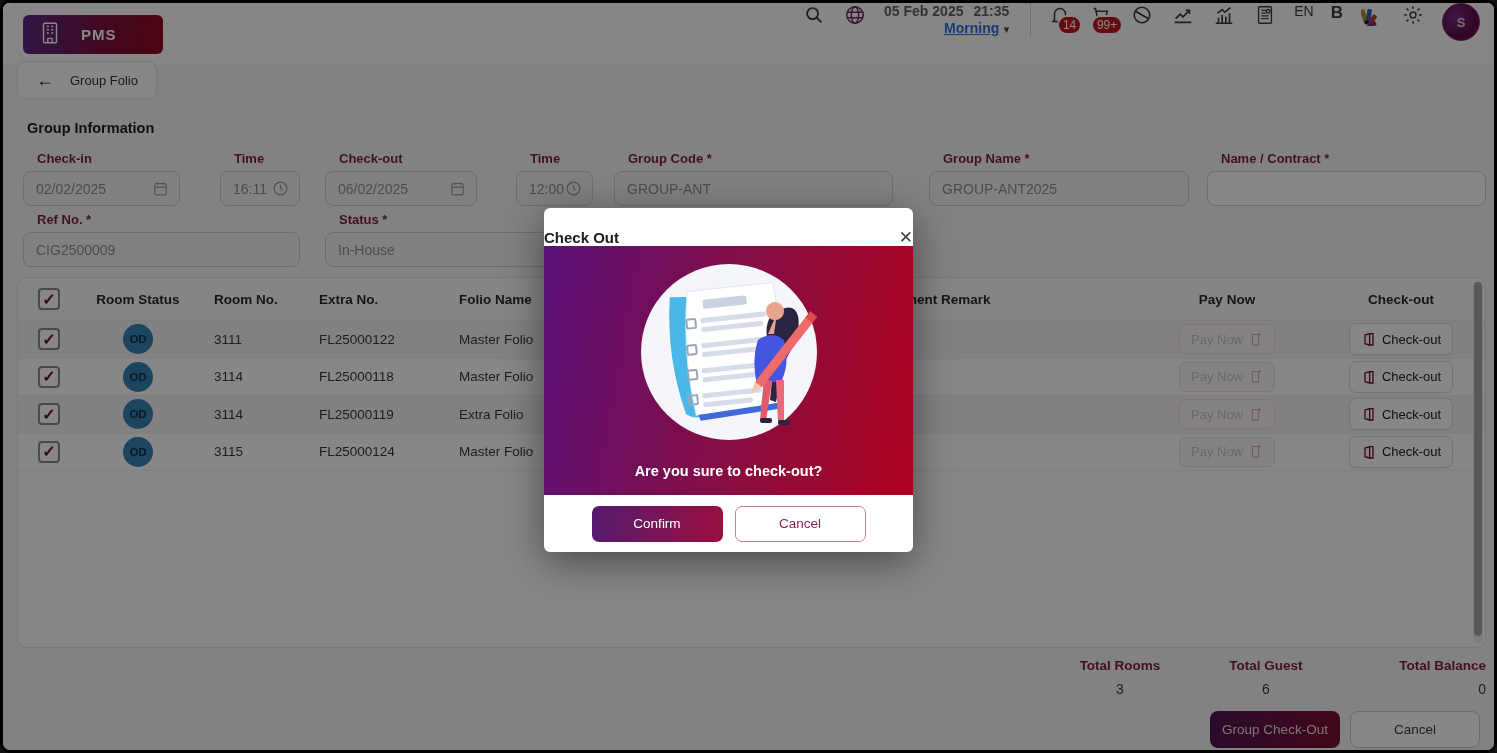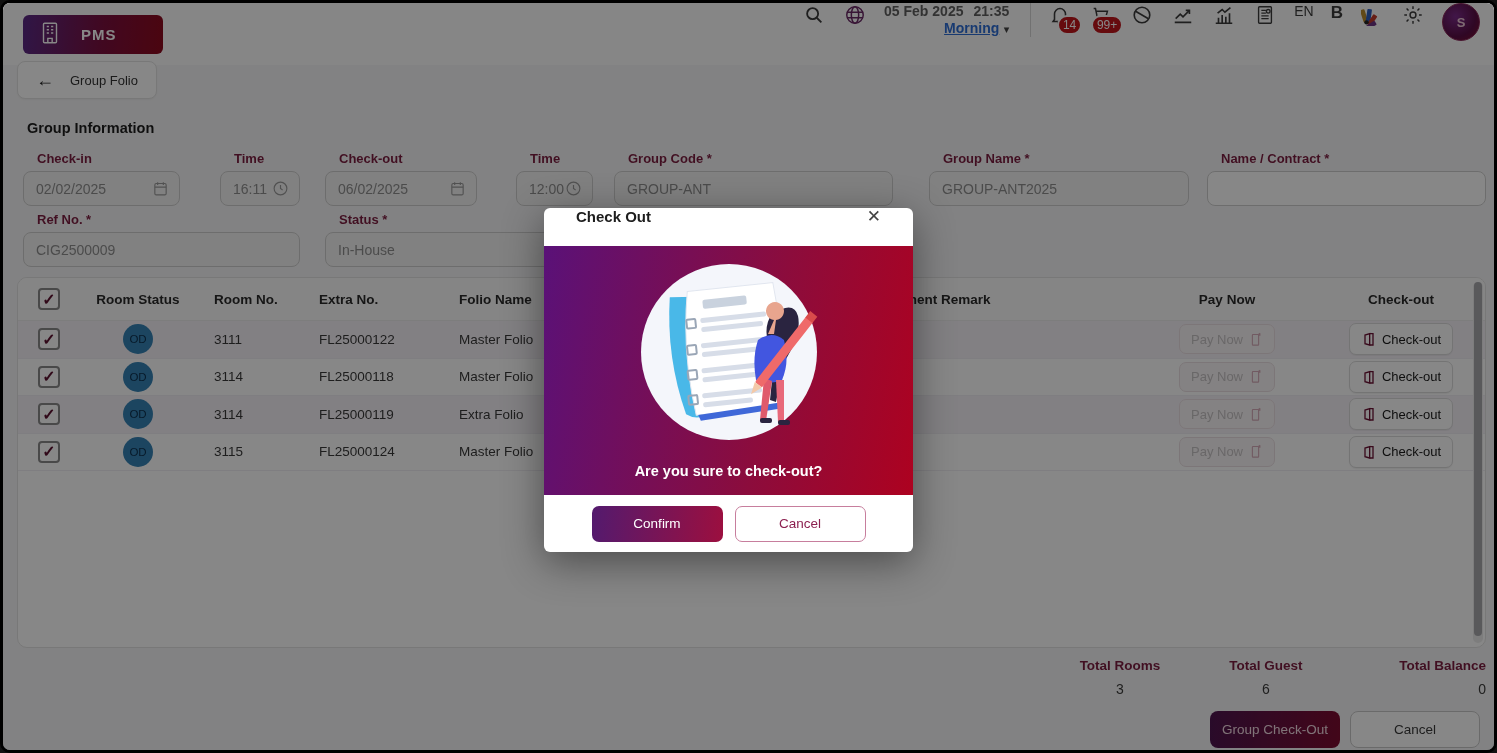--- a/index.html
+++ b/index.html
@@ -46,37 +46,37 @@
   .tscroll { position:absolute; top:4px; bottom:4px; right:2px; width:10px; border-radius:5px; background:#ececec; }
   .tscroll .thumb { position:absolute; top:0; left:1px; width:8px; height:98%; border-radius:5px; background:#a9a9ad; }
   .tgrid { display:grid; grid-template-columns:50px 140px 105px 140px 330px 92px 1fr 180px 168px; align-items:center; }
   .thead { height:43px; background:#fbfbfb; border-bottom:1px solid #ececec; font-size:13.5px; font-weight:bold; color:#2b2b2b; }
   .trow { height:37.5px; font-size:13.5px; color:#3a3a3a; border-bottom:1px solid #f0eef3; }
   .trow:nth-child(odd) { background:#f6f2f8; }
   .cell { padding:0 6px; }
   .c-center { text-align:center; display:flex; justify-content:center; }
   .c-right { text-align:right; justify-self:end; padding-right:10px; }
   .checkbox { width:22px; height:22px; border:2px solid #8a8a8a; border-radius:4px; background:#fff; color:#5d1230; font-size:16px; font-weight:bold; display:flex; align-items:center; justify-content:center; margin-left:14px; cursor:pointer; }
-  .od-badge { width:30px; height:30px; border-radius:50%; background:#3583b5; color:#0d2f4d; font-size:11.5px; font-weight:normal; display:flex; align-items:center; justify-content:center; }
+  .od-badge { width:30px; height:30px; border-radius:50%; background:#3583b5; color:#0d2f4d; font-size:11.5px; font-weight:bold; display:flex; align-items:center; justify-content:center; }
   .paynow-btn { height:30px; width:96px; border:1px solid #eadfe3; background:#faf6f7; border-radius:7px; color:#c7c3c5; font-size:13px; display:flex; align-items:center; justify-content:center; gap:5px; cursor:default; }
   .paynow-btn svg { width:15px; height:15px; opacity:.5; }
   .checkout-btn { height:32px; width:104px; border:1px solid #dcdcdc; background:#fff; border-radius:7px; color:#1c1c1c; font-size:13px; display:flex; align-items:center; justify-content:center; gap:5px; cursor:pointer; box-shadow:0 1px 1px rgba(0,0,0,.05); }
   .checkout-btn svg { width:16px; height:16px; }
   
   .totals { position:absolute; top:655px; left:0; right:14px; }
   .tot { position:absolute; text-align:center; }
   .tot .tl { font-size:13.5px; color:#7c1e40; font-weight:bold; }
   .tot .tv { margin-top:8px; font-size:14px; color:#3c3c3c; }
   .actions { position:absolute; top:708px; right:14px; display:flex; gap:10px; }
   .btn-primary { width:130px; height:37px; border:none; border-radius:8px; background:linear-gradient(95deg,#4e1550,#7e0c30); color:#f2d9e2; font-size:13.5px; cursor:pointer; font-family:inherit; }
   .btn-outline { width:130px; height:37px; background:#fff; border:1px solid #c9c9c9; border-radius:8px; color:#3a3a3a; font-size:13.5px; cursor:pointer; font-family:inherit; }
   
   .overlay { position:absolute; inset:0; background:rgba(0,0,0,.47); z-index:10; }
   .modal { position:absolute; left:541px; top:205px; width:369px; height:344px; background:#fff; border-radius:6px; z-index:20; box-shadow:0 10px 40px rgba(0,0,0,.45); overflow:hidden; }
-  .modal-head { height:38px; display:flex; align-items:flex-start; justify-content:space-between; padding:0 32px; }
+  .modal-head { height:38px; display:flex; align-items:flex-end; justify-content:space-between; padding:0 0; }
   .modal-title { font-size:15px; color:#1d1d1d; font-weight:bold; }
   .modal-close { font-size:17px; color:#444; cursor:pointer; line-height:1; }
   .modal-banner { height:249px; background:linear-gradient(100deg,#5a1178 0%,#8c0c3c 60%,#ad0220 100%); position:relative; }
   .banner-caption { position:absolute; left:0; right:0; bottom:16px; text-align:center; color:#fff; font-size:14.5px; font-weight:bold; }
   .modal-foot { height:57px; display:flex; align-items:center; justify-content:center; gap:12px; }
   .confirm-btn { width:131px; height:36px; border:none; border-radius:7px; background:linear-gradient(95deg,#531a6e,#9c0f3f); color:#fff; font-size:13.5px; cursor:pointer; font-family:inherit; }
   .cancel-btn { width:131px; height:36px; background:#fff; border:1px solid #c77e9d; border-radius:7px; color:#8c2050; font-size:13.5px; cursor:pointer; font-family:inherit; }
   .illus { position:absolute; left:50%; top:8px; transform:translateX(-50%); }
 </style>
 </head>

